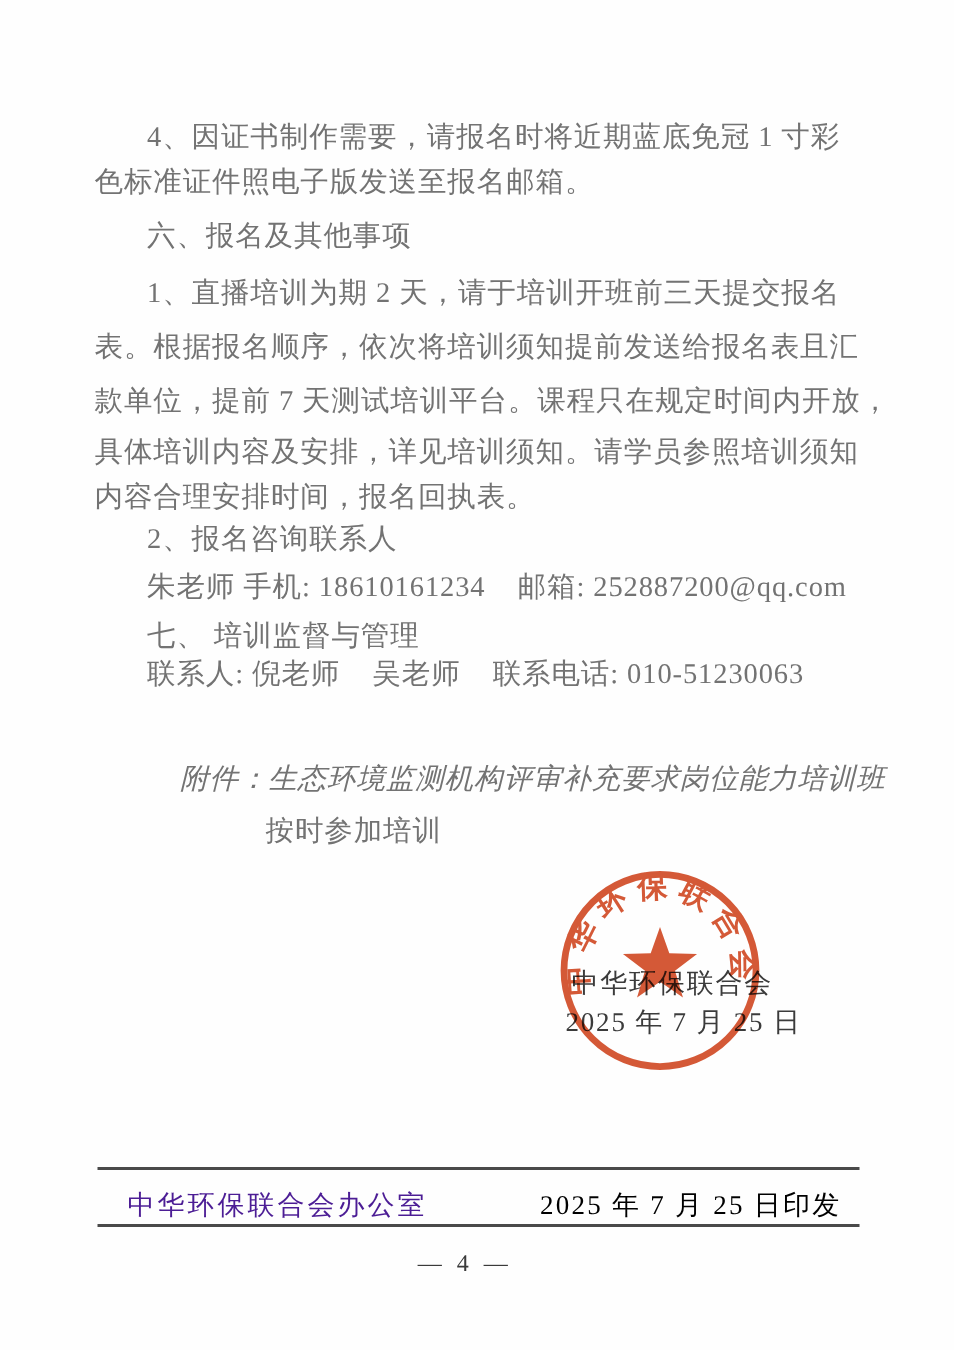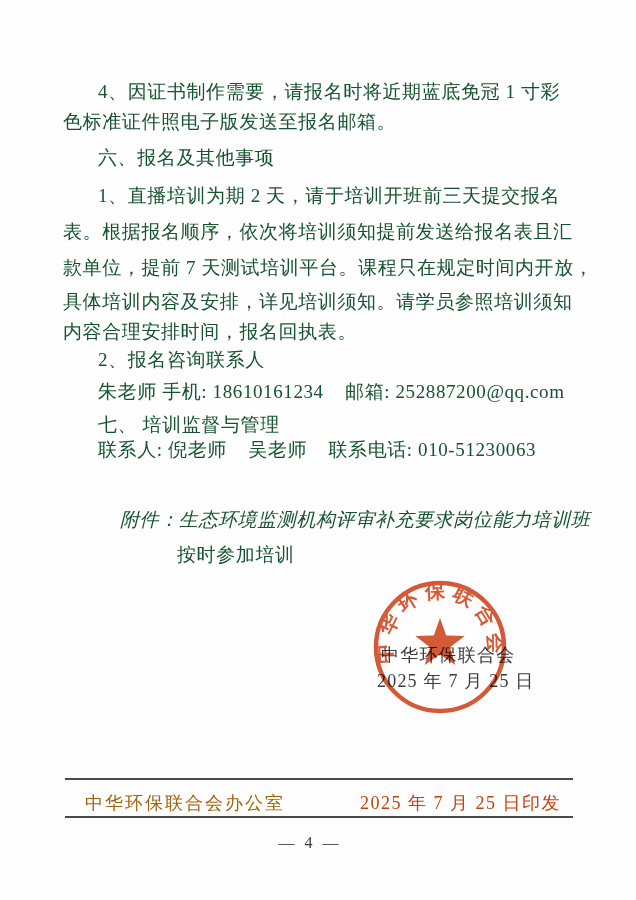--- a/index.html
+++ b/index.html
@@ -16,21 +16,21 @@
     font-family: "Liberation Serif", "DejaVu Serif", serif;
     color: #3a3a3a;
   }
   .line {
     position: absolute;
     left: 63px;
     font-size: 19px;
     line-height: 24px;
     letter-spacing: 0.6px;
     white-space: pre;
-    color: #14532d;
+    color: #737373;
   }
   .indent { left: 98px; }
   .att1 { left: 120px; font-style: italic; }
   .att2 { left: 177px; }
   .sig-line {
     position: absolute;
     font-size: 18px;
     line-height: 22px;
     letter-spacing: 1.2px;
     white-space: pre;
@@ -52,30 +52,30 @@
     height: 2px;
     background: #4a4a4a;
   }
   .footer-office {
     position: absolute;
     left: 85px;
     top: 791px;
     font-size: 18px;
     letter-spacing: 2px;
     white-space: pre;
-    color: #a16207;
+    color: #4c1d95;
   }
   .footer-date {
     position: absolute;
     left: 360px;
     top: 791px;
     font-size: 18px;
     letter-spacing: 1.5px;
     white-space: pre;
-    color: #c2410c;
+    color: #000000;
   }
   .page-number {
     position: absolute;
     left: 0;
     top: 834px;
     width: 620px;
     text-align: center;
     font-size: 16px;
     letter-spacing: 3px;
     color: #3a3a3a;

